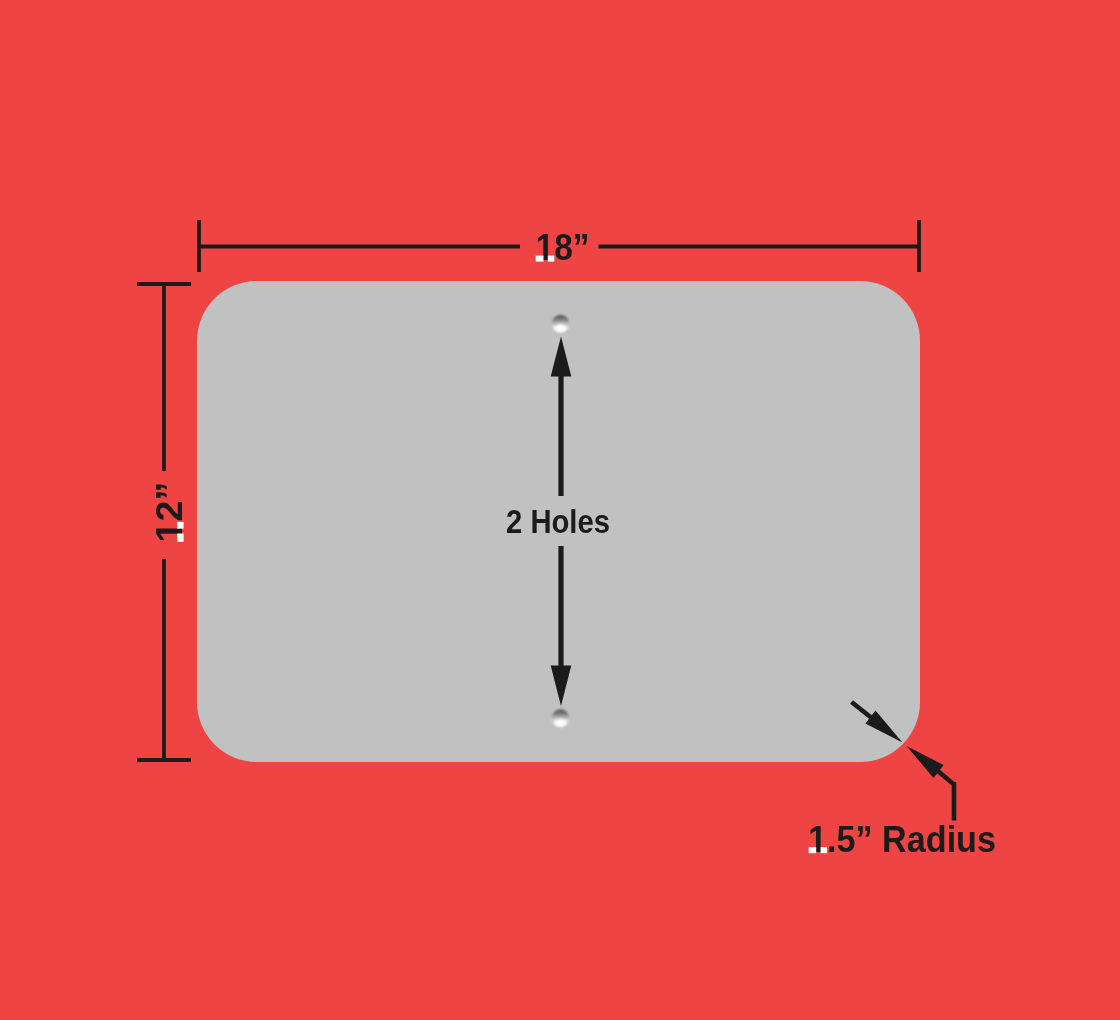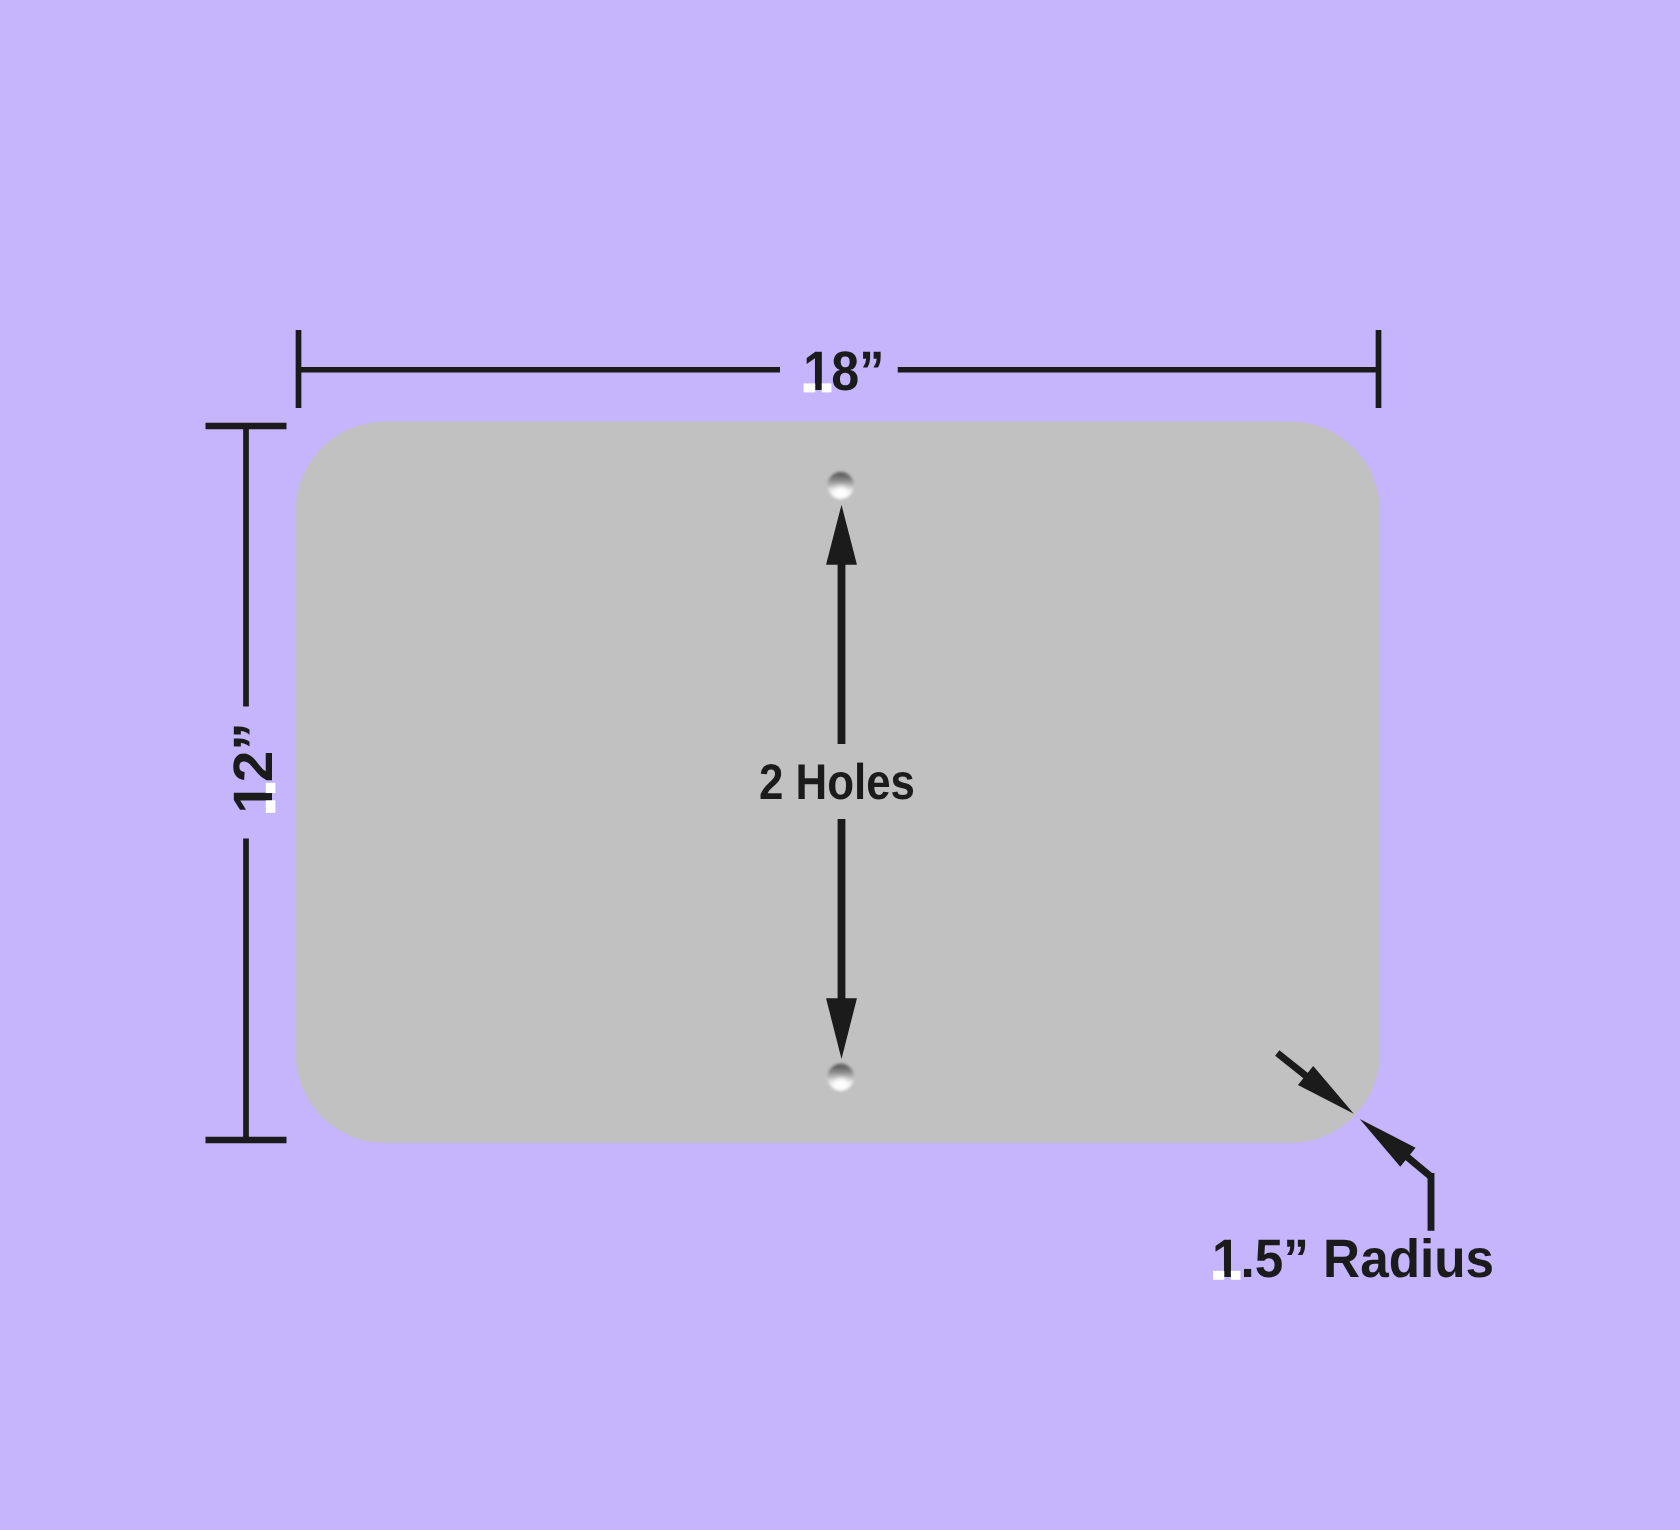--- a/index.html
+++ b/index.html
@@ -1,16 +1,16 @@
 <!DOCTYPE html>
 <html><head>
 <meta charset="utf-8">
 <style>
   html,body{margin:0;padding:0;background:#ffffff;}
-  .page{position:relative;width:1120px;height:1020px;background:#c4b5fd;overflow:hidden;}
+  .page{position:relative;width:1120px;height:1020px;background:#ef4444;overflow:hidden;}
   svg{display:block;}
   text{font-family:"Liberation Sans",sans-serif;fill:#1b1b1b;font-weight:bold;}
 </style>
 </head>
 <body>
 <div class="page">
 <svg width="1120" height="1020" viewBox="0 0 1120 1020">
   <defs>
     <linearGradient id="holeGrad" x1="0" y1="0" x2="0" y2="1">
       <stop offset="0" stop-color="#4f4f4f"></stop>

